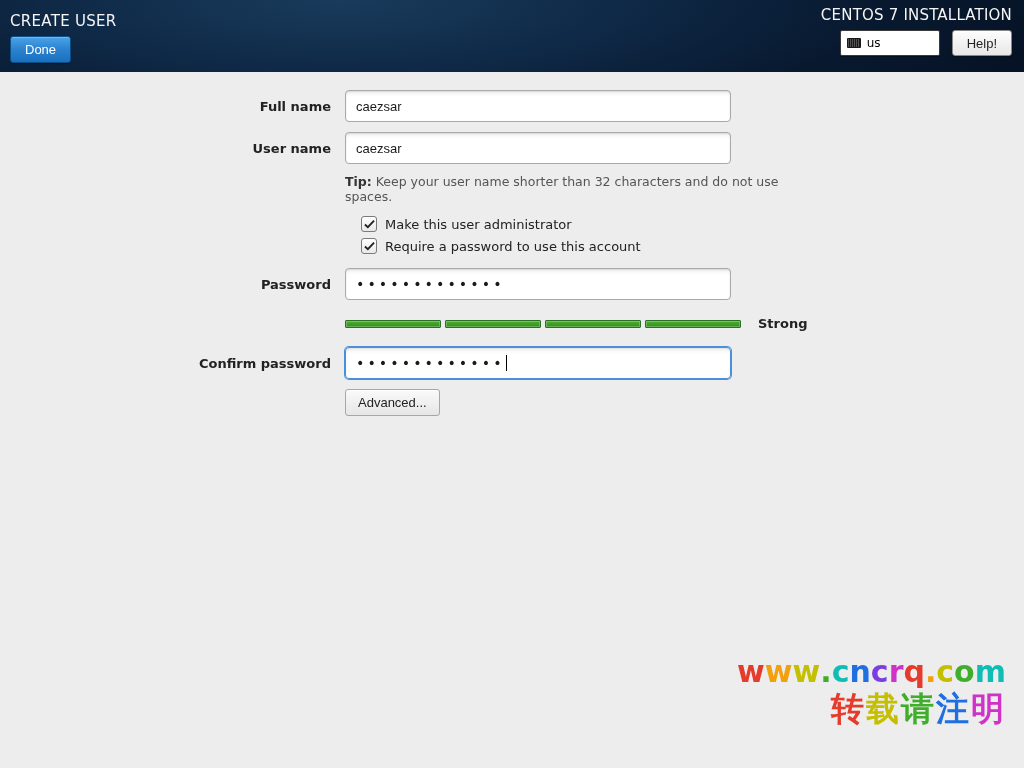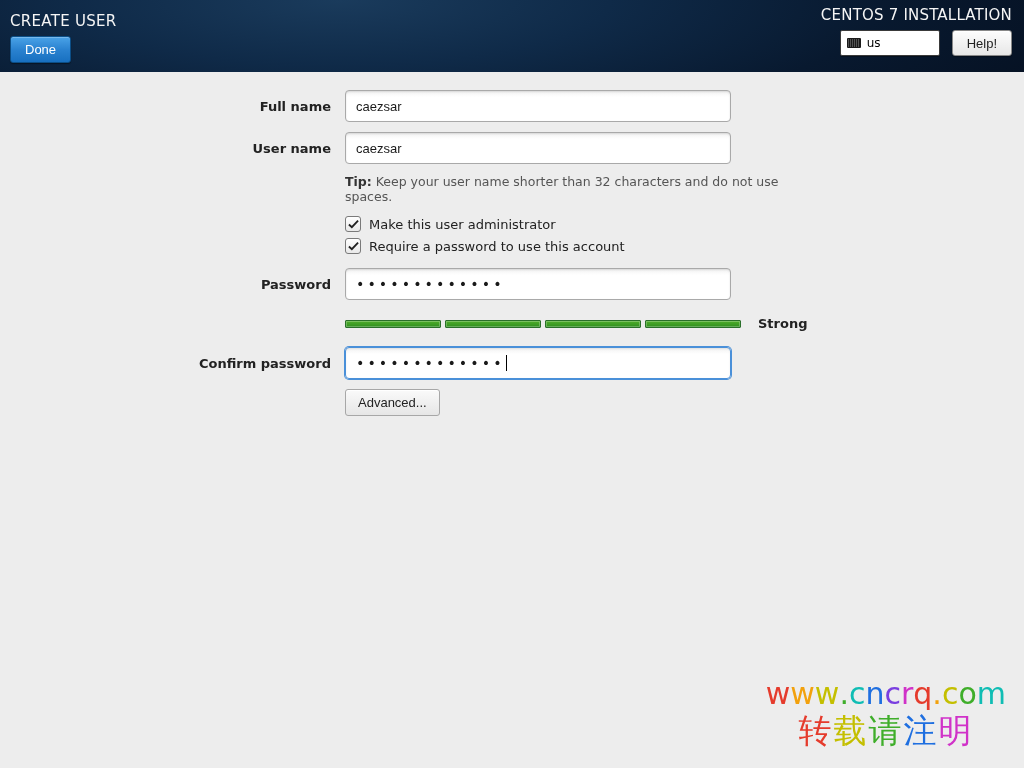--- a/index.html
+++ b/index.html
@@ -78,21 +78,21 @@
   .seg { flex:1; border:1px solid #2a6f2a; border-radius:1px; background: linear-gradient(to bottom,#4fae2b,#2f8f1f); box-shadow: inset 0 0 0 1px rgba(255,255,255,.25);}
   .strength-label { font-size:13px; font-weight:600; color:#222;}
   .adv-btn {
     background: linear-gradient(to bottom,#fafafa,#e6e6e6);
     border:1px solid #a7a7a7; border-radius:3px;
     padding:5px 12px; font-size:13px; color:#222; cursor:pointer;
     box-shadow: inset 0 1px 0 #fff;
   }
 
   
-  .wm { position:absolute; right:18px; bottom:14px; text-align:center; font-weight:400; pointer-events:none; }
+  .wm { position:absolute; right:18px; bottom:36px; text-align:right; font-weight:700; pointer-events:none; }
   .wm-line1 { font-size:30px; letter-spacing:0; }
   .wm-line2 { font-size:33px; letter-spacing:2px; margin-top:-2px; }
   .wm span { display:inline-block; }
   .c-r{color:#e53b2c;} .c-o{color:#f2a10d;} .c-y{color:#c4bf00;} .c-g{color:#3fae2a;}
   .c-c{color:#10bdb4;} .c-b{color:#1f6fe0;} .c-p{color:#7a3fe0;} .c-m{color:#d032c8;}
 </style>
 </head>
 <body>
 
 <div class="header">
@@ -128,21 +128,21 @@
     </div>
   </div>
 
   <div class="row" style="margin-top:-4px; margin-bottom:4px;">
     <div class="lab"></div>
     <div class="ctl tip">
       <b>Tip:</b><span> Keep your user name shorter than 32 characters and do not use spaces.</span>
     </div>
   </div>
 
-  <div class="row" style="margin-bottom:2px;">
+  <div class="row" style="margin-bottom:2px;padding-left:16px;">
     <div class="lab"></div>
     <div class="ctl">
       <div class="chkrow">
         <span class="chk">
           <svg viewBox="0 0 12 12">
               <path d="M1 6 L4.2 9 L11 1.8" fill="none" stroke="#222" stroke-width="2"></path>
             </svg>
         </span>
         <span class="chklabel">Make this user administrator</span>
       </div>

